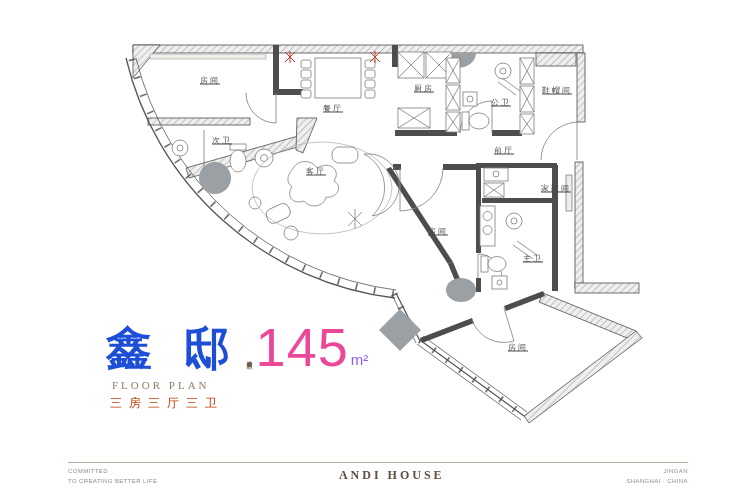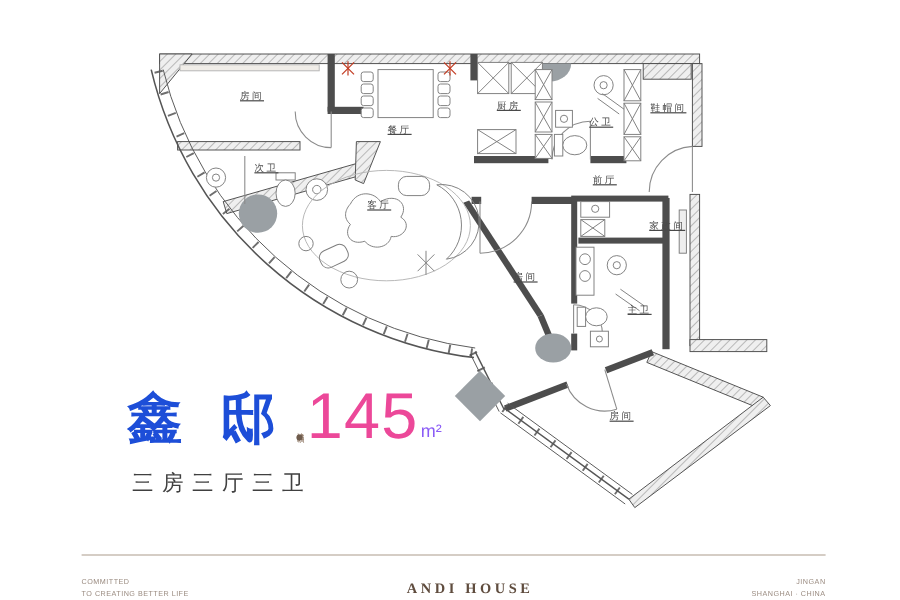--- a/index.html
+++ b/index.html
@@ -14,24 +14,24 @@
   .estate-name{font-family:"Liberation Serif",serif;font-size:46px;font-weight:700;
                color:#1d4ed8;letter-spacing:32px;line-height:1;margin-right:-24px;}
   .area-group{display:flex;align-items:flex-end;margin-left:8px;}
   .area-prefix-col{display:flex;flex-direction:column;align-items:center;margin-right:3px;padding-bottom:5px;}
   .area-prefix{writing-mode:vertical-rl;font-size:6px;color:#8d7663;letter-spacing:1px;line-height:1.1;}
   .area-seal{width:5px;height:5px;border-radius:50%;background:#6e5b4c;margin-top:2px;}
   .area-value{font-size:54px;font-weight:300;color:#ec4899;line-height:0.88;letter-spacing:1px;}
   .area-unit{font-size:15px;color:#8b5cf6;margin-left:2px;padding-bottom:4px;}
   .floor-plan-label{font-family:"Liberation Serif",serif;font-size:11px;letter-spacing:3px;
                     color:#937d69;margin-top:7px;margin-left:6px;}
-  .layout-label{font-family:"Liberation Serif",serif;font-size:18px;color:#404040;
-                letter-spacing:7px;margin-top:18px;margin-left:4px;}
+  .layout-label{font-family:"Liberation Serif",serif;font-size:12px;color:#c2410c;
+                letter-spacing:7px;margin-top:4px;margin-left:4px;}
   .footer{position:absolute;left:68px;right:62px;top:462px;border-top:1px solid #b9aca0;
-          padding-top:19px;display:flex;justify-content:space-between;align-items:flex-start;}
+          padding-top:4px;display:flex;justify-content:space-between;align-items:flex-start;}
   .footer-left,.footer-right{font-size:6px;color:#9a8b80;line-height:1.6;letter-spacing:.4px;}
   .footer-right{text-align:right;}
   .footer-center{font-family:"Liberation Serif",serif;font-size:12px;letter-spacing:3px;
                  color:#5f4c3e;font-weight:700;margin-top:1px;}
 </style>
 </head>
 <body>
 
 <div class="page">
 
@@ -246,20 +246,21 @@
       <span class="estate-name">鑫邸</span>
       <span class="area-group">
         <span class="area-prefix-col">
           <span class="area-prefix">建筑面积</span>
           <span class="area-seal"></span>
         </span>
         <span class="area-value">145</span>
         <span class="area-unit">m²</span>
       </span>
     </div>
+    <div class="floor-plan-label">FLOOR PLAN</div>
     <div class="layout-label">三房三厅三卫</div>
   </div>
 
   <div class="footer">
     <div class="footer-left">
       <div>COMMITTED</div>
       <div>TO CREATING BETTER LIFE</div>
     </div>
     <div class="footer-center">ANDI HOUSE</div>
     <div class="footer-right">

